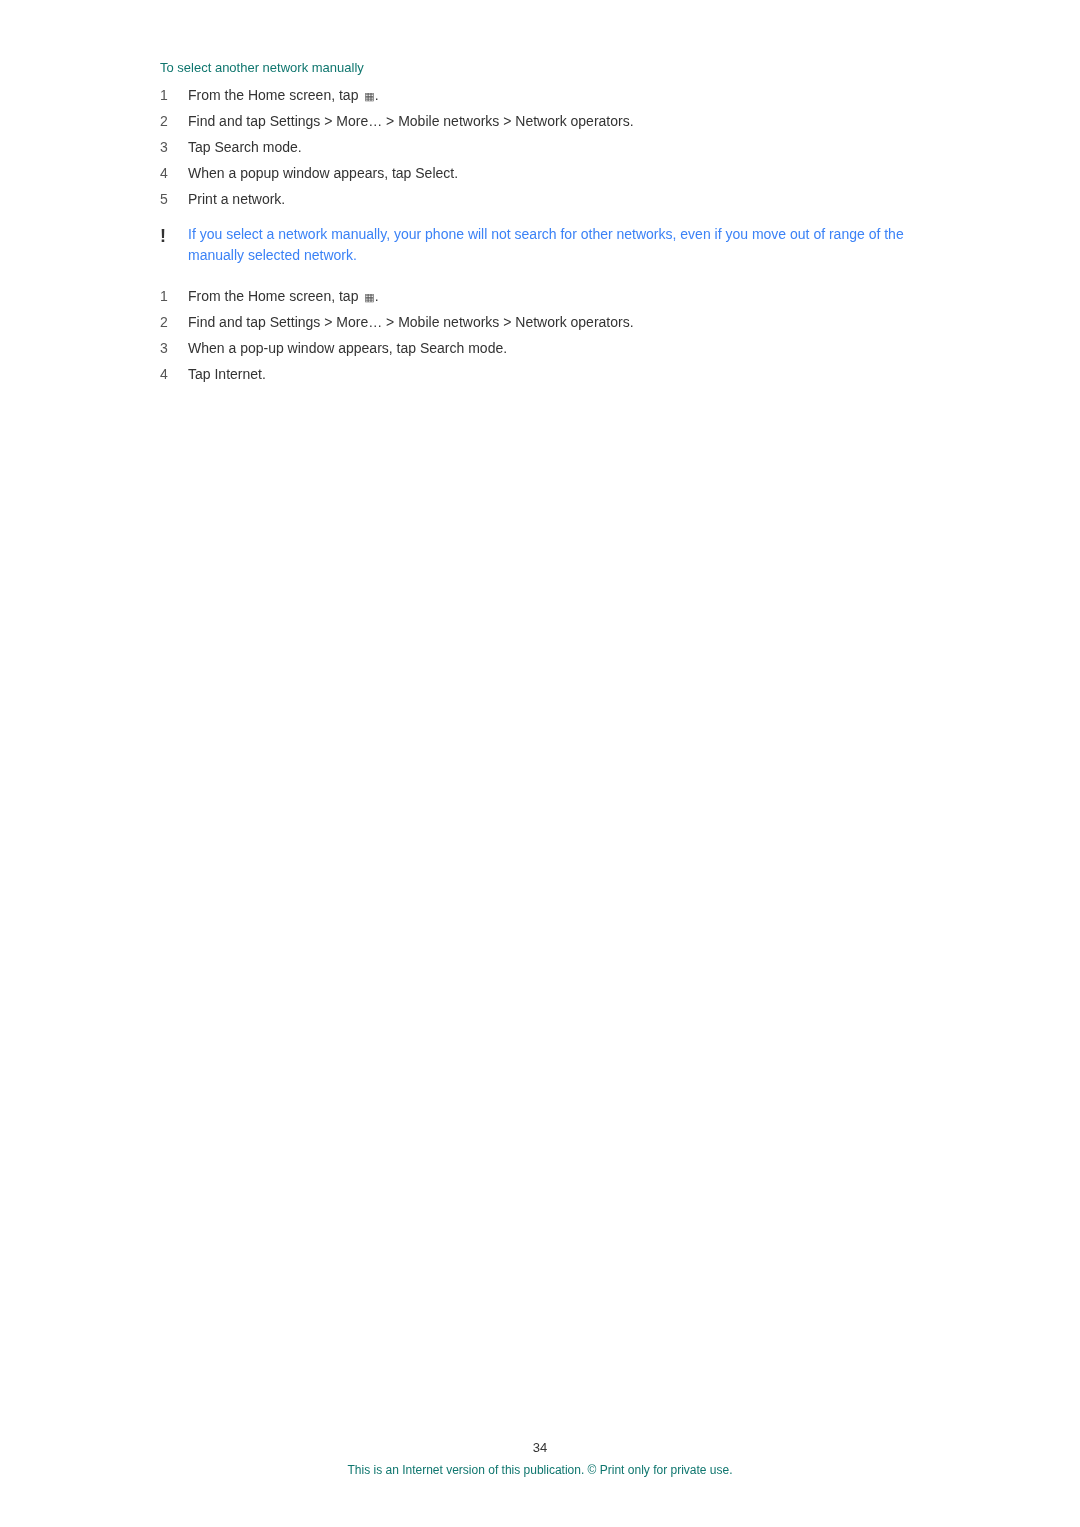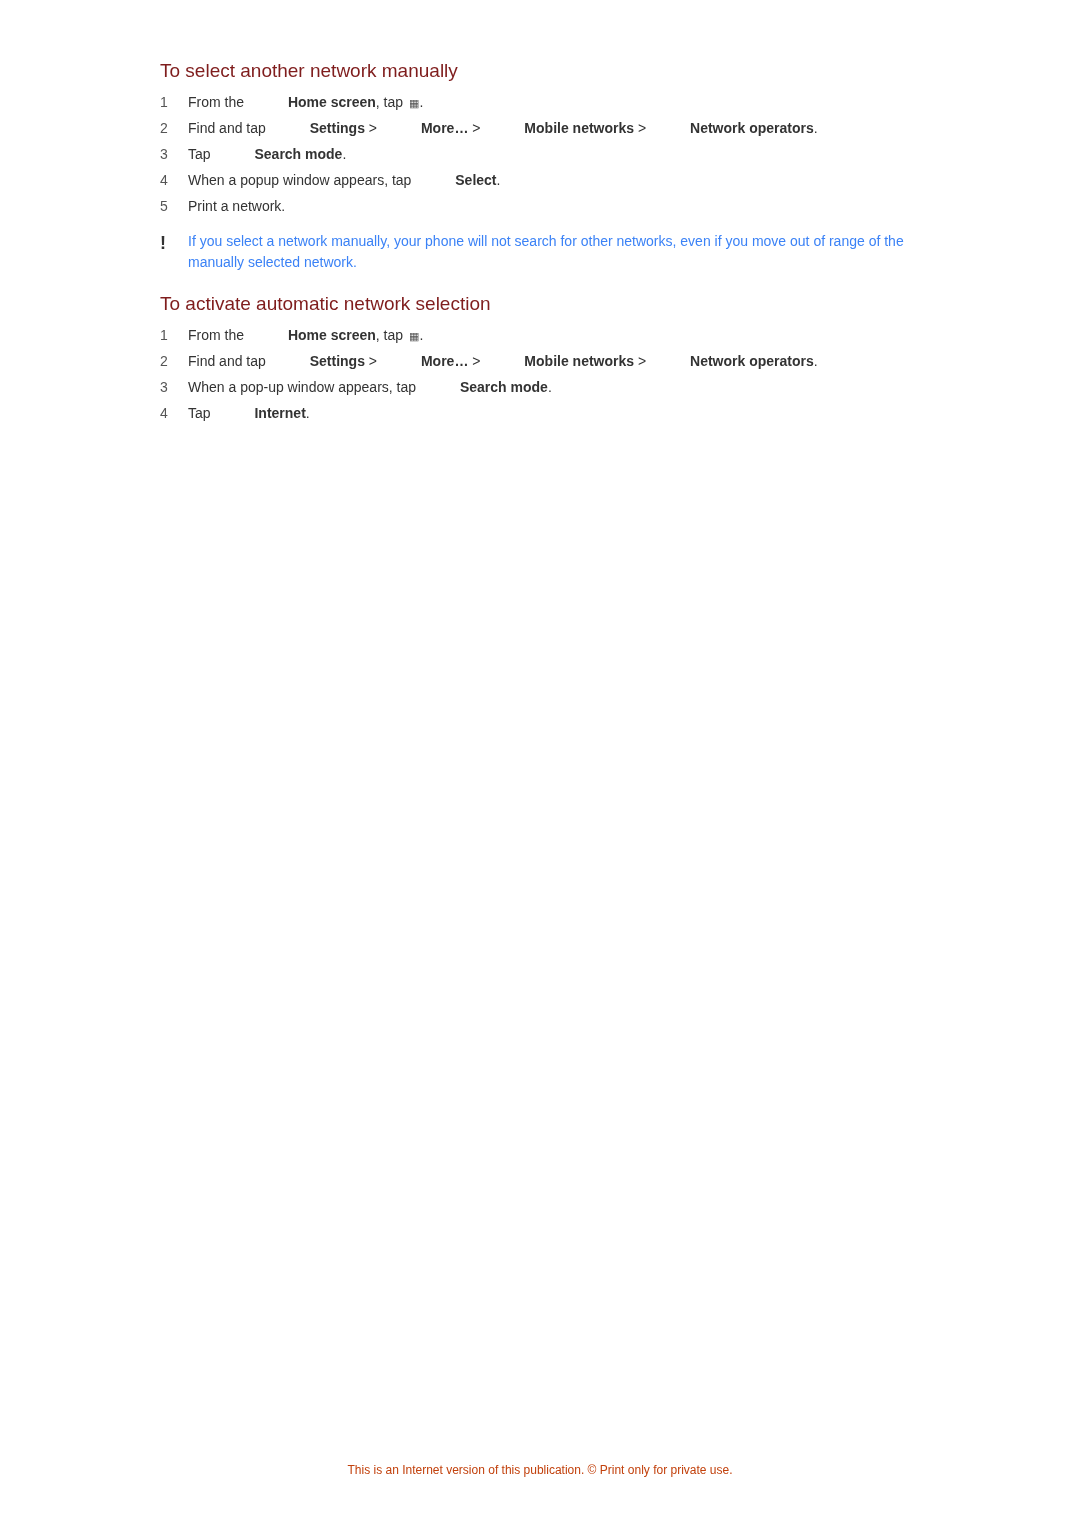--- a/index.html
+++ b/index.html
@@ -20,22 +20,22 @@
 
     .page-container {
       width: 1080px;
       min-height: 1527px;
       background: #ffffff;
       padding: 60px 160px 80px 160px;
       position: relative;
     }
 
     .section-title {
-      color: #7f1d1d;
-      font-size: 19px;
+      color: #0f766e;
+      font-size: 13px;
       font-weight: normal;
       margin-bottom: 10px;
     }
 
     .numbered-list {
       list-style: none;
       margin-bottom: 14px;
     }
 
     .numbered-list li {
@@ -52,22 +52,21 @@
       font-size: 14px;
     }
 
     .list-content {
       flex: 1;
       font-size: 14px;
       line-height: 1.5;
     }
 
     .bold {
-      font-weight: bold;
-      margin-left: 40px;
+      font-weight: normal;
     }
 
     .grid-icon {
       display: inline-block;
       font-size: 11px;
       vertical-align: middle;
       margin-left: 2px;
       color: #555;
     }
 
@@ -105,21 +104,21 @@
     }
 
     .page-number {
       font-size: 13px;
       color: #333;
       margin-bottom: 8px;
     }
 
     .footer-note {
       font-size: 12px;
-      color: #c2410c;
+      color: #0f766e;
     }
   </style>
 </head>
 <body>
 
 <div class="page-container">
 
   <div class="section-gap">
     <div class="section-title">To select another network manually</div>
 
@@ -161,21 +160,20 @@
       </li>
     </ol>
 
     <div class="note-block">
       <span class="note-icon">!</span>
       <span class="note-text">If you select a network manually, your phone will not search for other networks, even if you move out of range of the manually selected network.</span>
     </div>
   </div>
 
   <div class="section-gap">
-    <div class="section-title">To activate automatic network selection</div>
 
     <ol class="numbered-list">
 
       <li>
         <span class="list-number">1</span>
         <span class="list-content">
           From the <span class="bold">Home screen</span>, tap <span class="grid-icon">⁤▦</span>.
         </span>
       </li>
 
@@ -196,16 +194,17 @@
       <li>
         <span class="list-number">4</span>
         <span class="list-content">
           Tap <span class="bold">Internet</span>.
         </span>
       </li>
     </ol>
   </div>
 
   <div class="page-footer">
+    <div class="page-number">34</div>
     <div class="footer-note">This is an Internet version of this publication. © Print only for private use.</div>
   </div>
 
 </div>
 
 </body></html>

